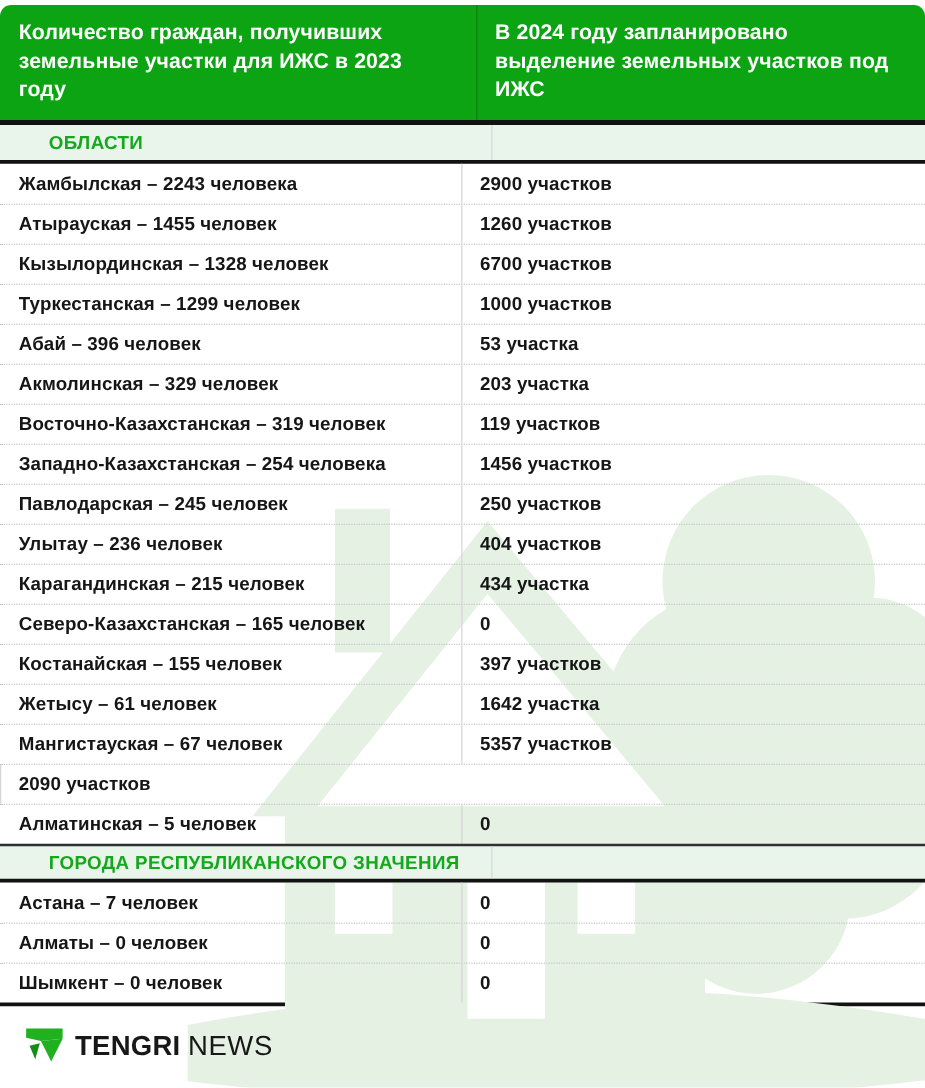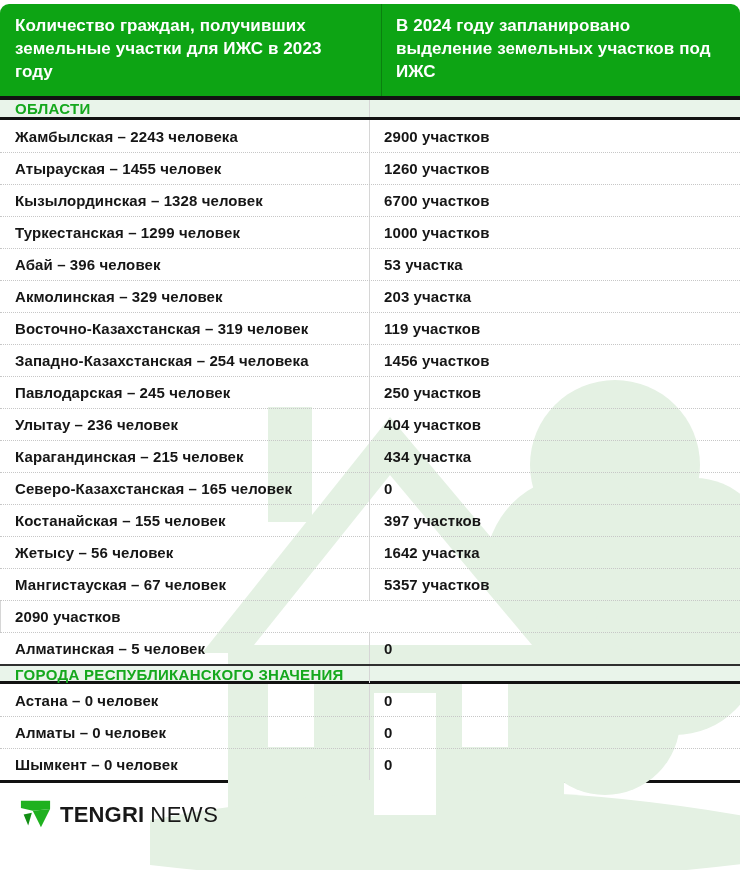--- a/index.html
+++ b/index.html
@@ -34,21 +34,21 @@
     font-size:17px;line-height:23px;letter-spacing:.1px;
   }
   .thead .hcell.second{border-left:1px solid rgba(0,0,0,.22);padding-left:14px;margin-left:12px;}
   
   .tbody{position:relative;border-bottom:3px solid var(--black-line);background:#fff;}
   .watermark{position:absolute;left:150px;top:215px;z-index:0;pointer-events:none;}
   .section-row,.trow{
     position:relative;z-index:1;display:grid;grid-template-columns:369px 371px;
     align-items:stretch;
   }
-  .section-row{background:var(--section-bg);height:20px;border-bottom:3px solid var(--black-line);}
+  .section-row{background:var(--section-bg);height:31px;border-bottom:3px solid var(--black-line);padding-left:24px;}
   .section-row.mid{border-top:2px solid #303030;}
   .trow{height:32px;}
   .trow.dotted{border-top:1px dotted var(--dotted);}
   .cell{
     display:flex;align-items:center;padding-left:15px;
     font-size:15px;font-weight:700;color:var(--row-text);
     white-space:nowrap;letter-spacing:.1px;
   }
   .cell.right{border-left:1px solid var(--divider);padding-left:14px;}
   .section-title{color:var(--section-green);font-size:15px;font-weight:700;letter-spacing:.3px;}
@@ -140,40 +140,40 @@
       </div>
       <div class="trow dotted">
         <div class="cell left">Северо-Казахстанская – 165 человек</div>
         <div class="cell right">0</div>
       </div>
       <div class="trow dotted">
         <div class="cell left">Костанайская – 155 человек</div>
         <div class="cell right">397 участков</div>
       </div>
       <div class="trow dotted">
-        <div class="cell left">Жетысу – 56 человек</div>
+        <div class="cell left">Жетысу – 61 человек</div>
         <div class="cell right">1642 участка</div>
       </div>
       <div class="trow dotted">
         <div class="cell left">Мангистауская – 67 человек</div>
         <div class="cell right">5357 участков</div>
       </div>
       <div class="trow dotted">
         <div class="cell right">2090 участков</div>
       </div>
       <div class="trow dotted">
         <div class="cell left">Алматинская – 5 человек</div>
         <div class="cell right">0</div>
       </div>
       <div class="section-row mid">
         <div class="cell section-title">ГОРОДА РЕСПУБЛИКАНСКОГО ЗНАЧЕНИЯ</div>
         <div class="cell right"></div>
       </div>
       <div class="trow">
-        <div class="cell left">Астана – 0 человек</div>
+        <div class="cell left">Астана – 7 человек</div>
         <div class="cell right">0</div>
       </div>
       <div class="trow dotted">
         <div class="cell left">Алматы – 0 человек</div>
         <div class="cell right">0</div>
       </div>
       <div class="trow dotted">
         <div class="cell left">Шымкент – 0 человек</div>
         <div class="cell right">0</div>
       </div>

